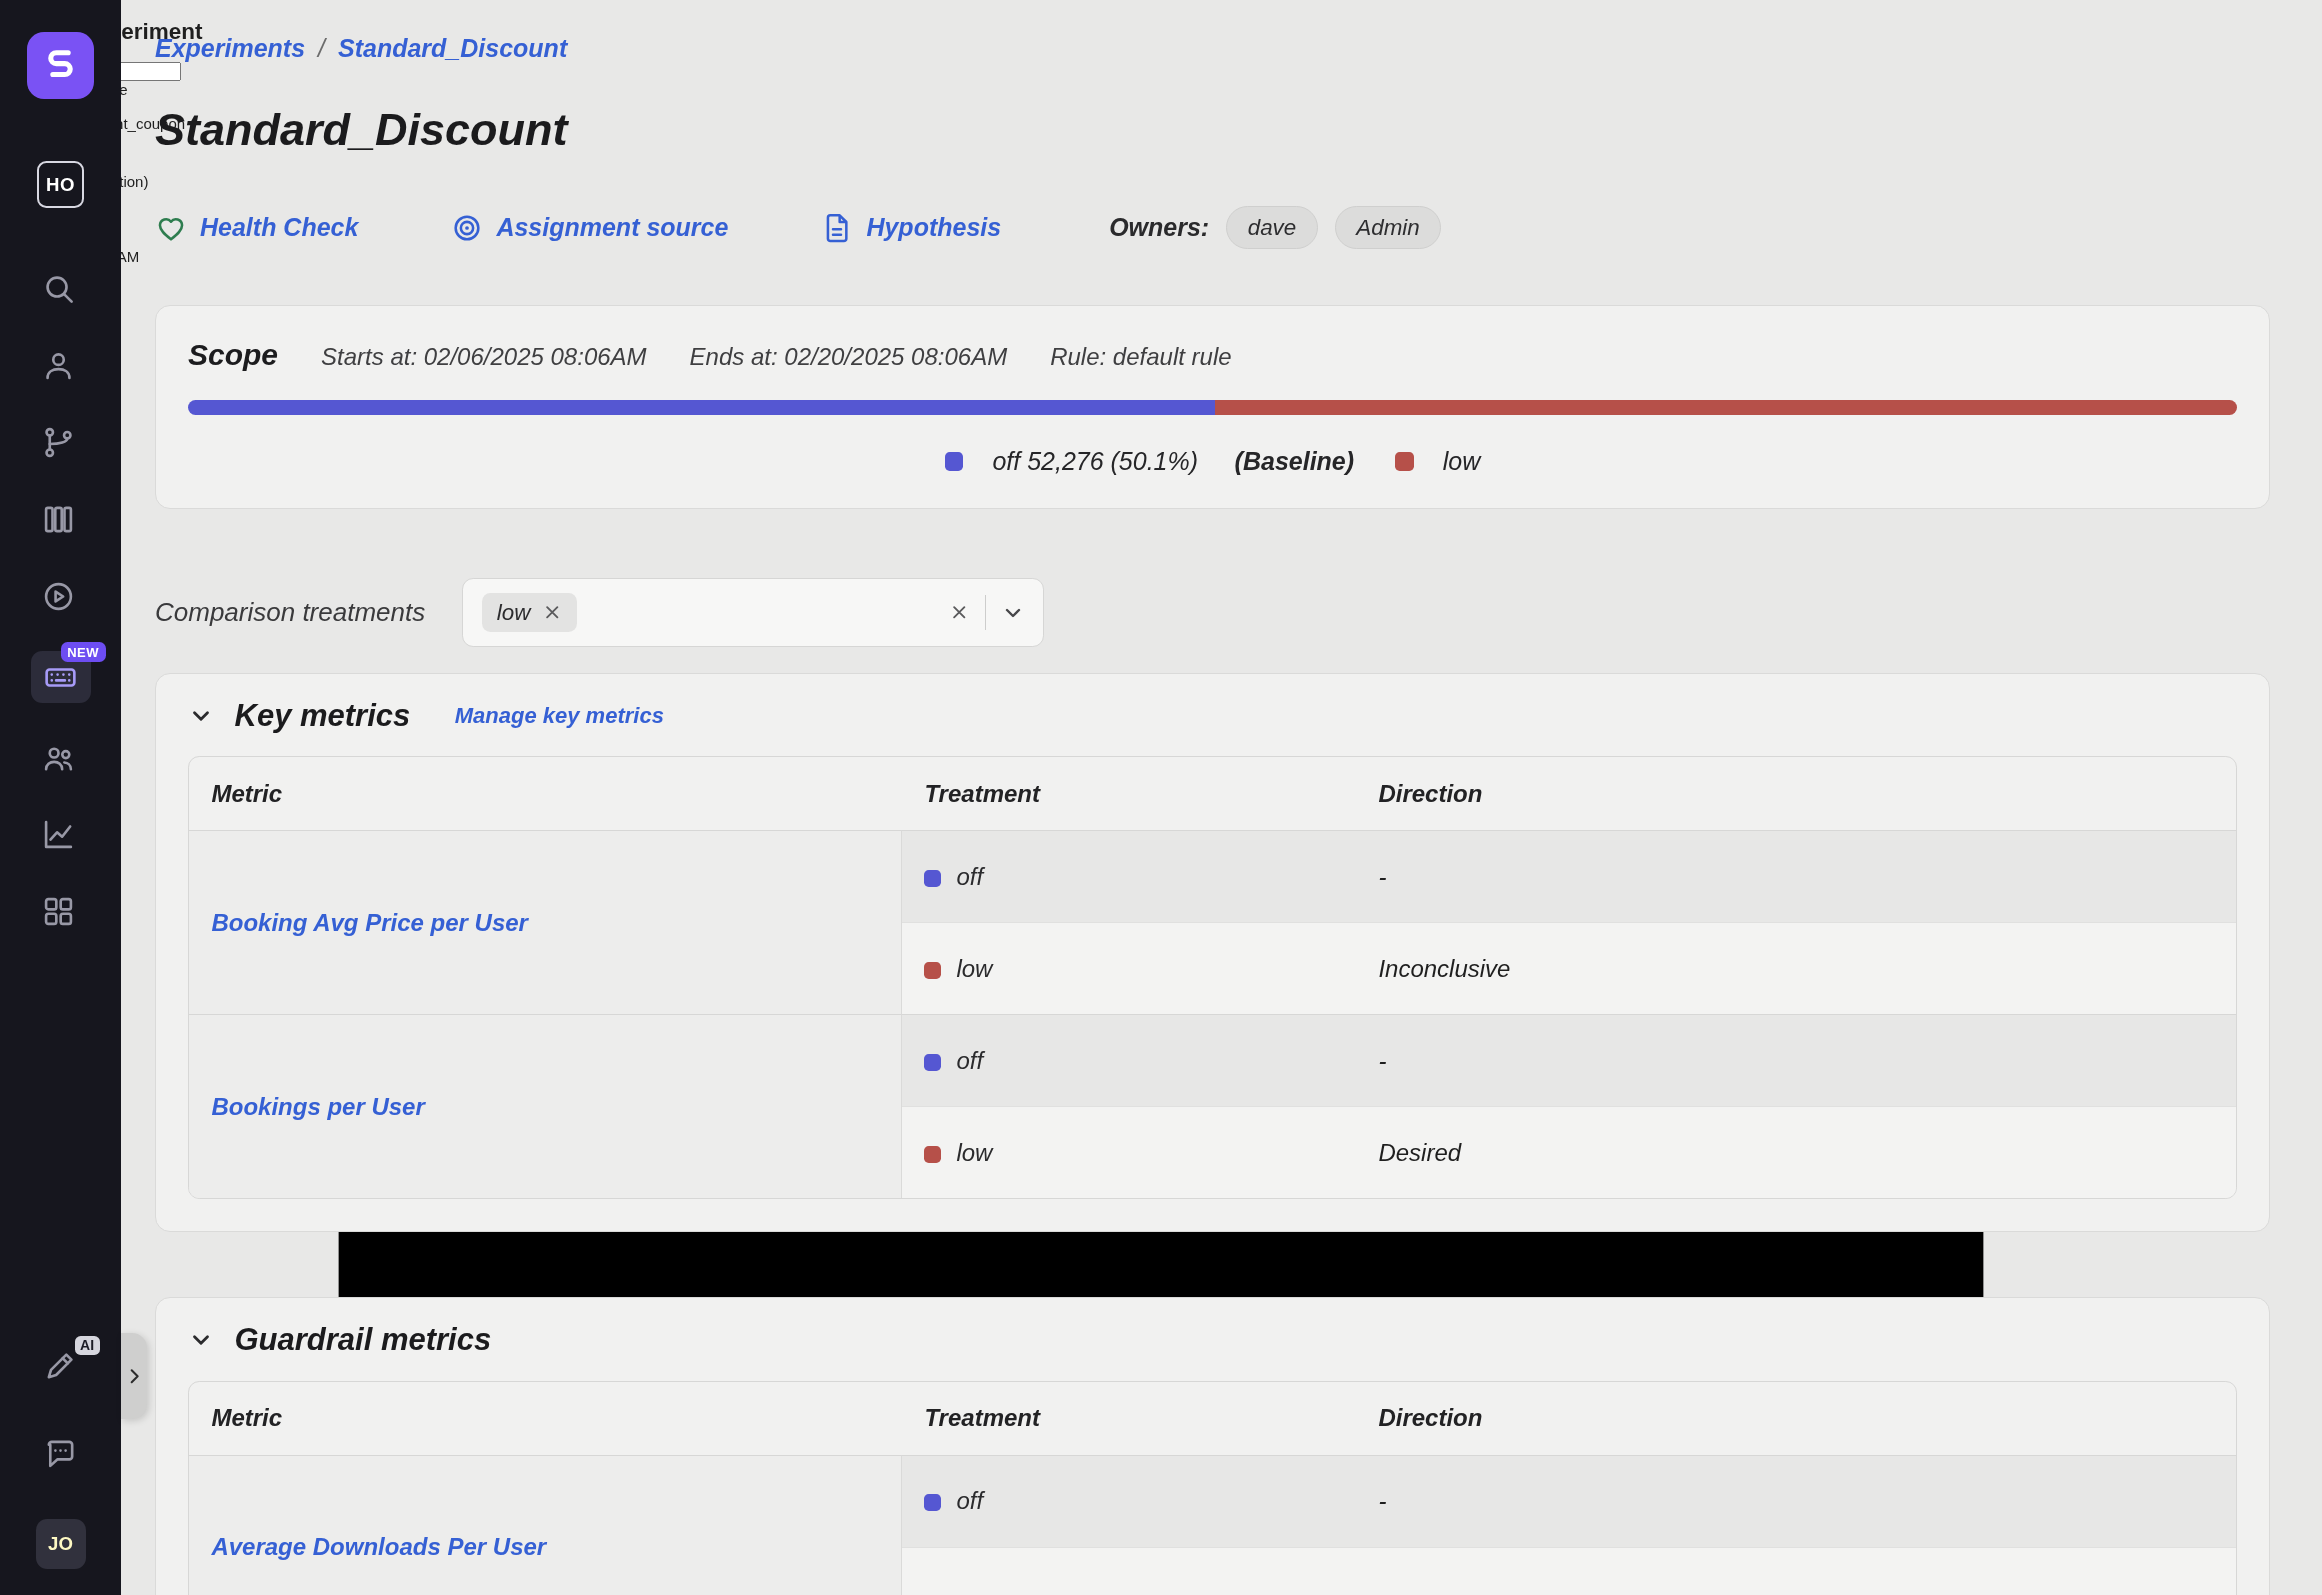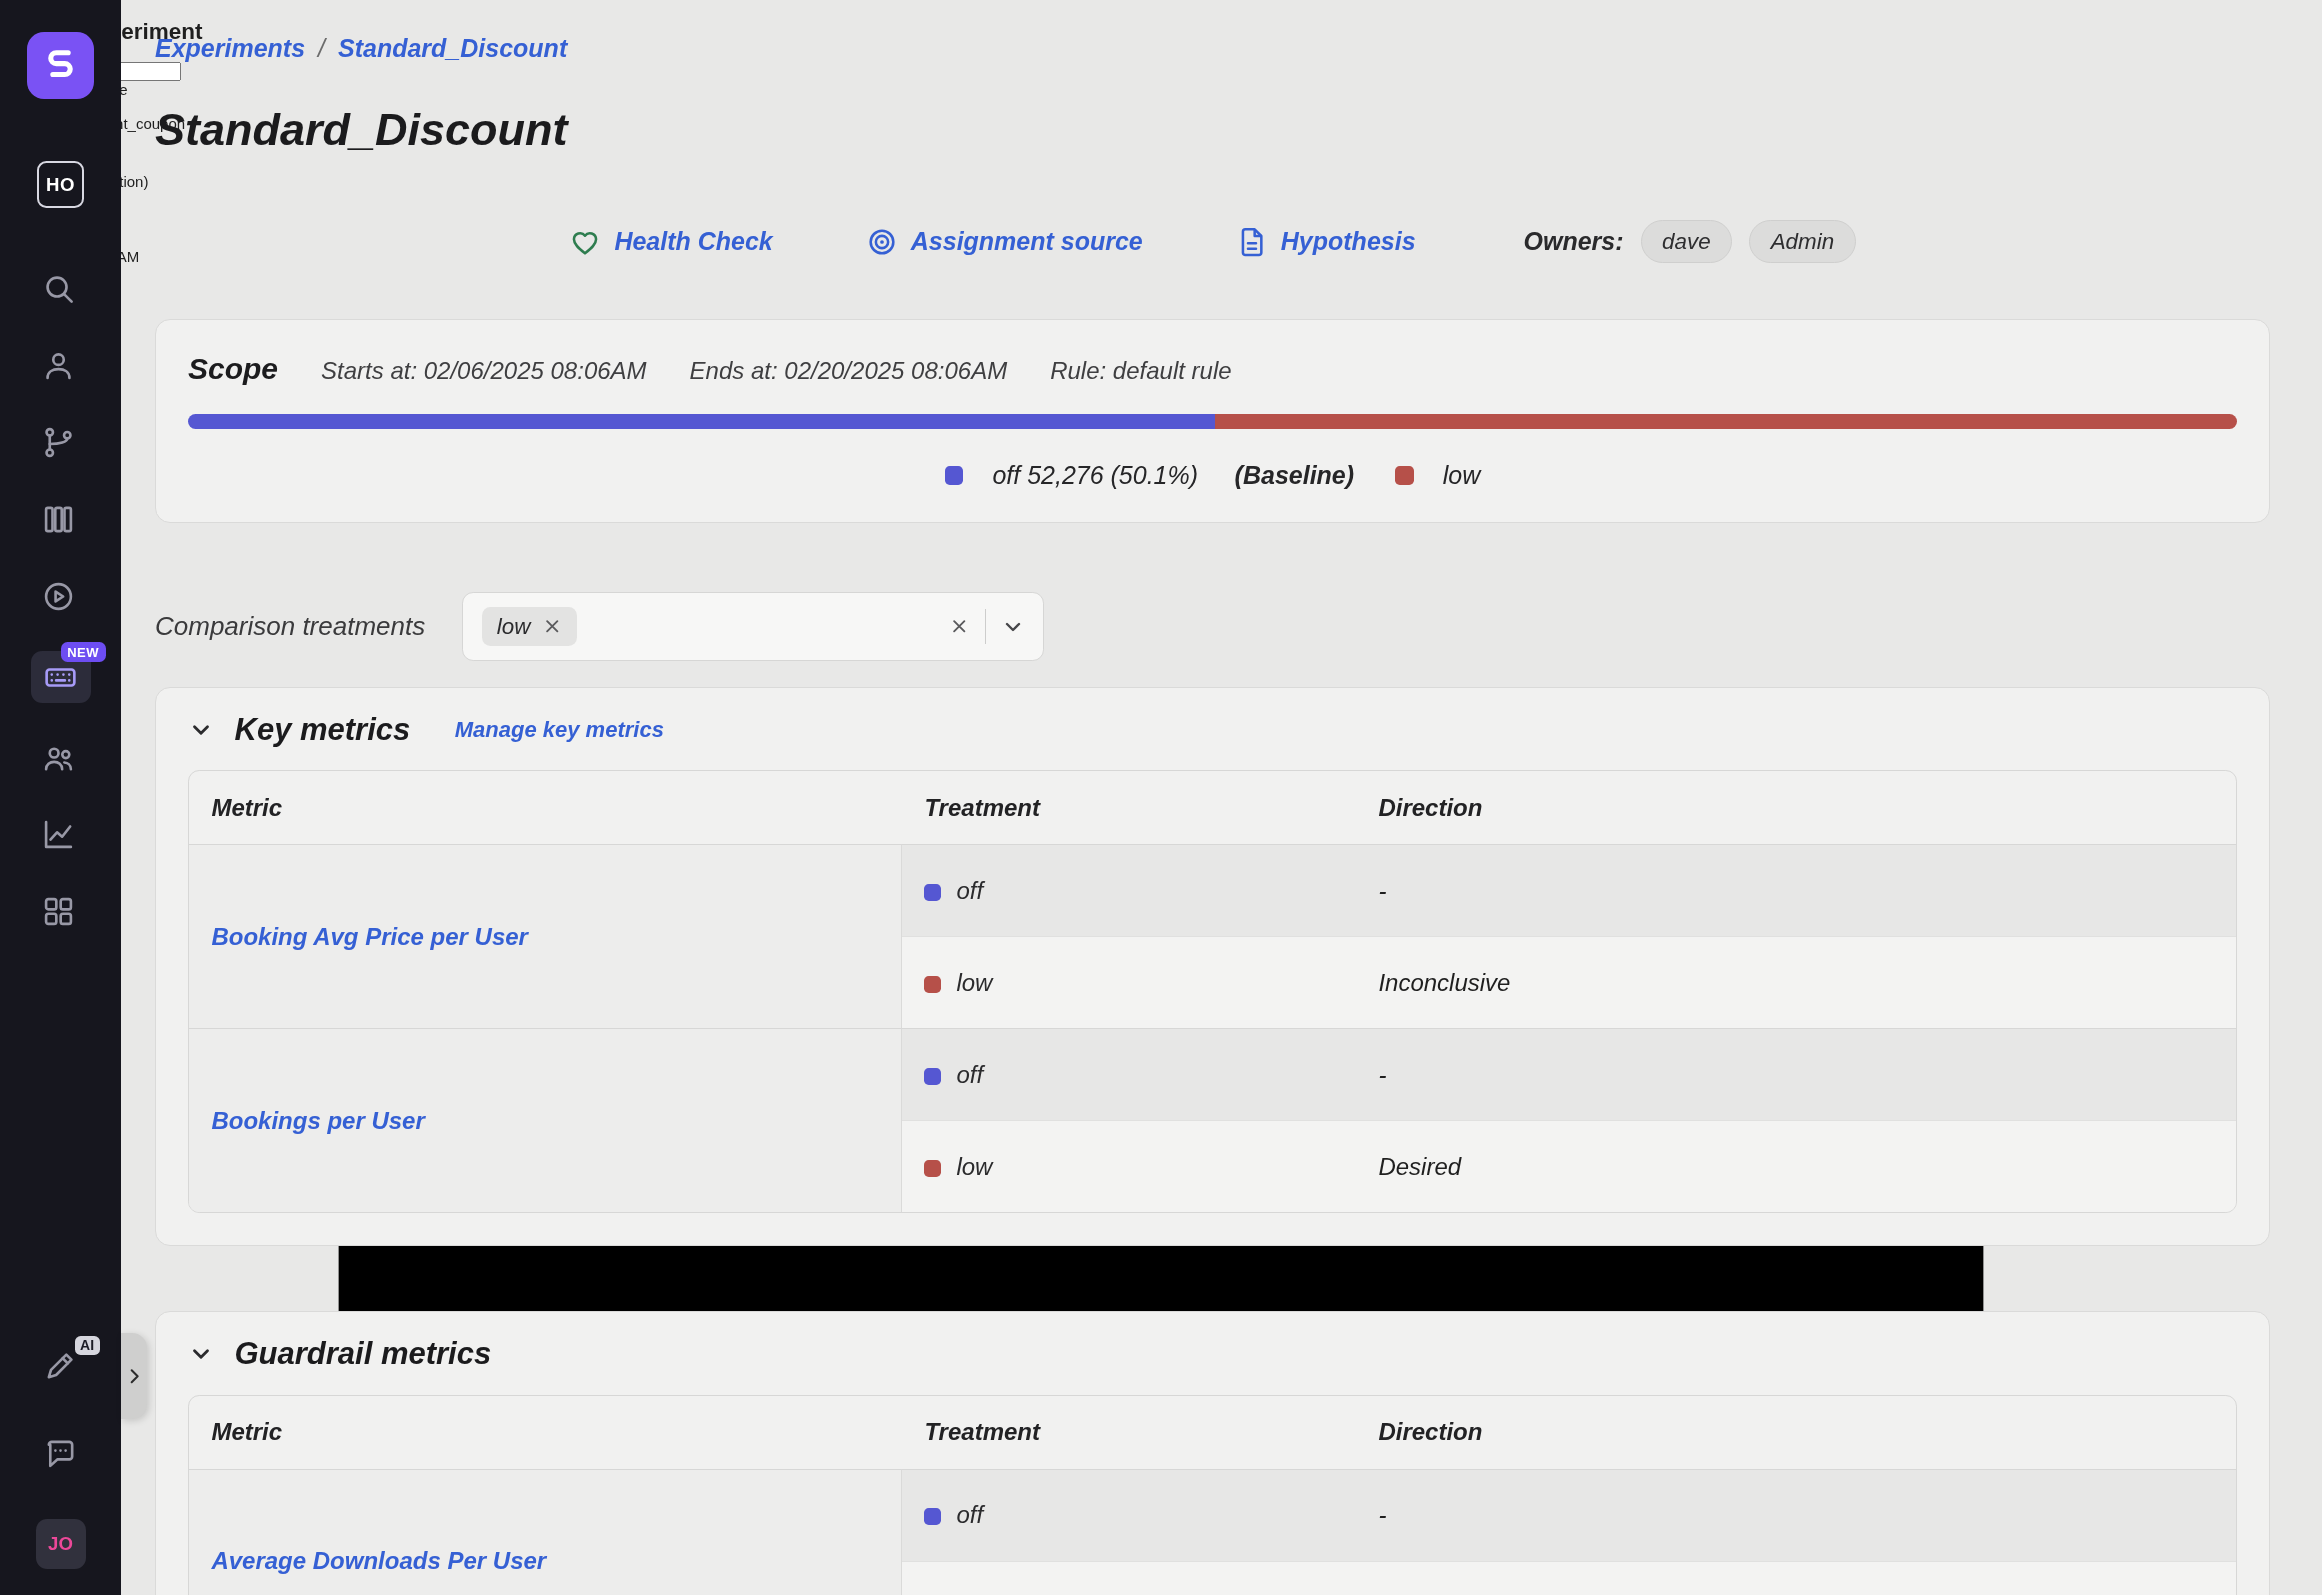--- a/index.html
+++ b/index.html
@@ -36,37 +36,37 @@
   .new-badge {
     position:absolute; top:-9.3px; right:-15px; background:#6d4df2; color:#fff;
     font-size:13px; font-weight:700; padding:2.8px 6.5px; border-radius:6.5px; letter-spacing:0.5px;
   }
   .ai-tag {
     position:absolute; top:-7.5px; right:-11.2px; background:#d6d6de; color:#1c1c26;
     font-size:14px; font-weight:700; padding:1.9px 5.6px; border-radius:5.6px;
   }
   .nav-bottom { margin-top:auto; display:flex; flex-direction:column; gap:43px; align-items:center; padding-bottom:26px; }
   .user-badge {
-    width:50px; height:50px; border-radius:11.2px; background:#31313d; color:#ec4899;
+    width:50px; height:50px; border-radius:11.2px; background:#31313d; color:#fef9c3;
     font-size:18.6px; font-weight:700; display:flex; align-items:center; justify-content:center; cursor:pointer;
   }
   .edge-handle {
     position:absolute; left:121px; top:1333px; width:26px; height:86px; z-index:6;
     background:#cfcfce; border-radius:0 15px 15px 0; display:flex; align-items:center;
     justify-content:center; cursor:pointer; box-shadow:1.9px 1.9px 7.5px rgba(0,0,0,.15);
   }
   .edge-handle svg { width:20.5px; height:20.5px; stroke:#2c2c2c; fill:none; stroke-width:2.4; stroke-linecap:round; stroke-linejoin:round; }
 
   
   .main { position:absolute; left:121px; top:0; right:0; bottom:0; padding:34px 52px 0 34px;font-style:italic; }
   .breadcrumb { font-size:25px; font-weight:600; color:#3560d4; display:flex; gap:13px; align-items:center; }
   .breadcrumb .sep { color:#6c6c6c; font-weight:400; }
   .breadcrumb a { color:#3560d4; text-decoration:none; cursor:pointer; }
   .page-title { margin-top:41px; font-size:45px; font-weight:700; color:#1b1b1d; }
-  .meta-row { margin-top:64px; display:flex; align-items:center; gap:93px;justify-content:center; }
+  .meta-row { margin-top:50px; display:flex; align-items:center; gap:93px; }
   .meta-link { display:flex; align-items:center; gap:13px; color:#3560d4; font-size:25px; font-weight:700; cursor:pointer; }
   .meta-link svg { width:32px; height:32px; }
   .owners { display:flex; align-items:center; gap:17px; margin-left:15px; }
   .owners-label { font-size:25px; font-weight:700; color:#2a2a2c; }
   .owner-chip {
     background:#dcdcdb; border:0.9px solid #cfcfce; color:#2e2e30; font-size:22.4px;
     padding:7.5px 20.5px; border-radius:931px; white-space:nowrap; cursor:pointer;
   }
   .card {
     margin-top:56px; background:#f1f1f0; border:0.9px solid #dadad9; border-radius:15px;

